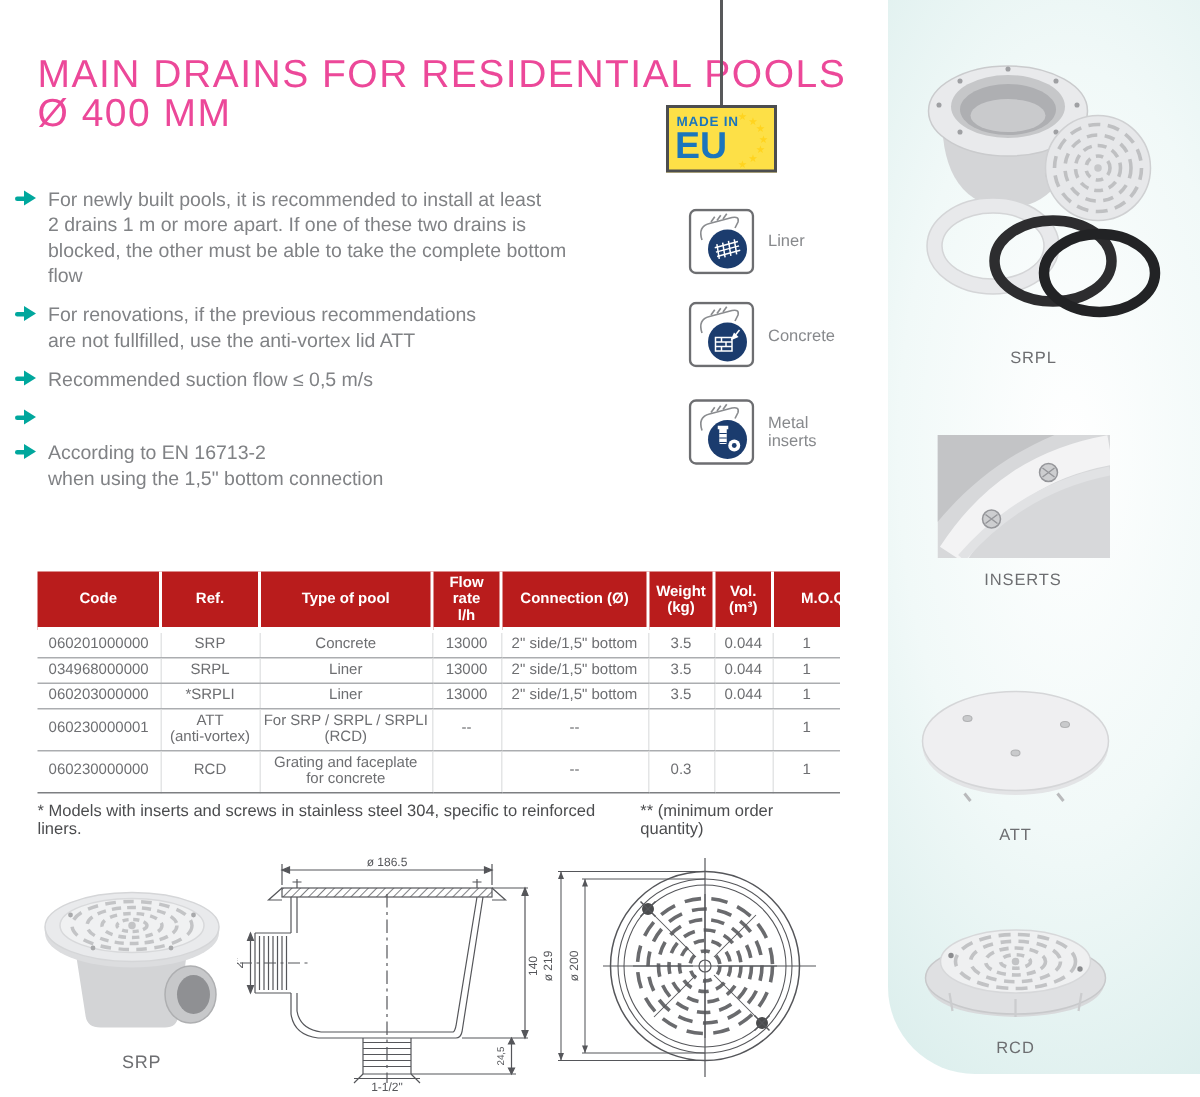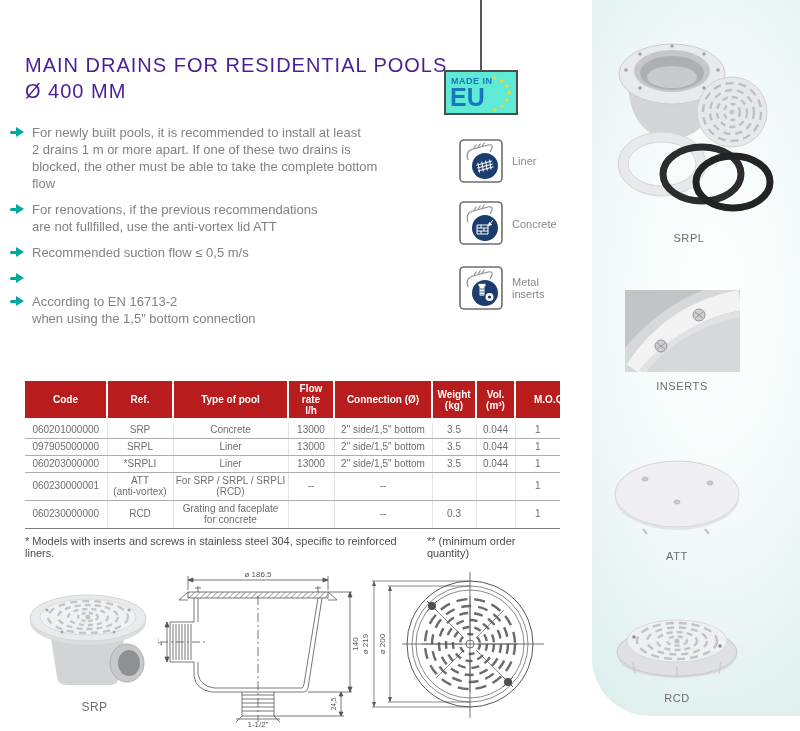--- a/index.html
+++ b/index.html
@@ -7,38 +7,38 @@
   #page { position:relative; width:800px; height:731px; background:#fff; overflow:hidden; }
 
   
   .sidebar { position:absolute; left:592px; top:0; width:208px; height:716px;
     border-bottom-left-radius:58px;
     background: radial-gradient(ellipse 130% 85% at 58% 42%, #ffffff 0%, #f1f9f8 42%, #cfe8e6 100%); }
   .product { position:absolute; text-align:center; }
   .product-label { margin-top:4px; font-size:11px; letter-spacing:.6px; color:#6d6e71; }
 
   
-  .title { position:absolute; left:25px; top:52px; font-size:20px; line-height:26px;
-    color:#4c1d95; letter-spacing:1px; font-weight:normal; }
+  .title { position:absolute; left:25px; top:36px; font-size:26px; line-height:26px;
+    color:#ec4899; letter-spacing:1px; font-weight:normal; }
 
   
   .bullets { position:absolute; left:10px; top:124px; width:430px; }
   .bullet { display:flex; margin-bottom:9px; }
   .arrow { position:relative; flex:0 0 15px; height:11px; margin-top:3px; margin-right:7px; }
   .arrow::before { content:""; position:absolute; left:0; top:4px; width:8px; height:3px;
     background:#00a79d; border-radius:2px; }
   .arrow::after { content:""; position:absolute; left:6px; top:0;
     border-left:8px solid #00a79d; border-top:5.5px solid transparent; border-bottom:5.5px solid transparent; }
   .bullet-text { font-size:13px; line-height:17px; color:#808285; }
   .preline { white-space:pre-line; }
 
   
   .badge-line { position:absolute; left:480px; top:0; width:2px; height:70px; background:#58595b; }
   .eu-badge { position:absolute; left:444px; top:70px; width:74px; height:45px;
-    border:2px solid #4c4d4f; background:#5eead4; }
+    border:2px solid #4c4d4f; background:#fde047; }
   .made-in { position:absolute; left:5px; top:4px; font-size:9px; font-weight:bold;
     color:#1b75bc; letter-spacing:.5px; }
   .eu-big { position:absolute; left:4px; top:11px; font-size:25px; font-weight:bold; color:#1b75bc; }
   .eu-stars { position:absolute; right:1px; top:1px; }
 
   
   .pt-icon { position:absolute; left:459px; width:44px; height:44px; }
   .pt-label { position:absolute; left:512px; font-size:11px; line-height:12px; color:#87898c; }
 
   
@@ -283,21 +283,21 @@
           <td>060201000000</td>
           <td>SRP</td>
           <td>Concrete</td>
           <td>13000</td>
           <td>2" side/1,5" bottom</td>
           <td>3.5</td>
           <td>0.044</td>
           <td>1</td>
         </tr>
         <tr>
-          <td>097905000000</td>
+          <td>034968000000</td>
           <td>SRPL</td>
           <td>Liner</td>
           <td>13000</td>
           <td>2" side/1,5" bottom</td>
           <td>3.5</td>
           <td>0.044</td>
           <td>1</td>
         </tr>
         <tr>
           <td>060203000000</td>

